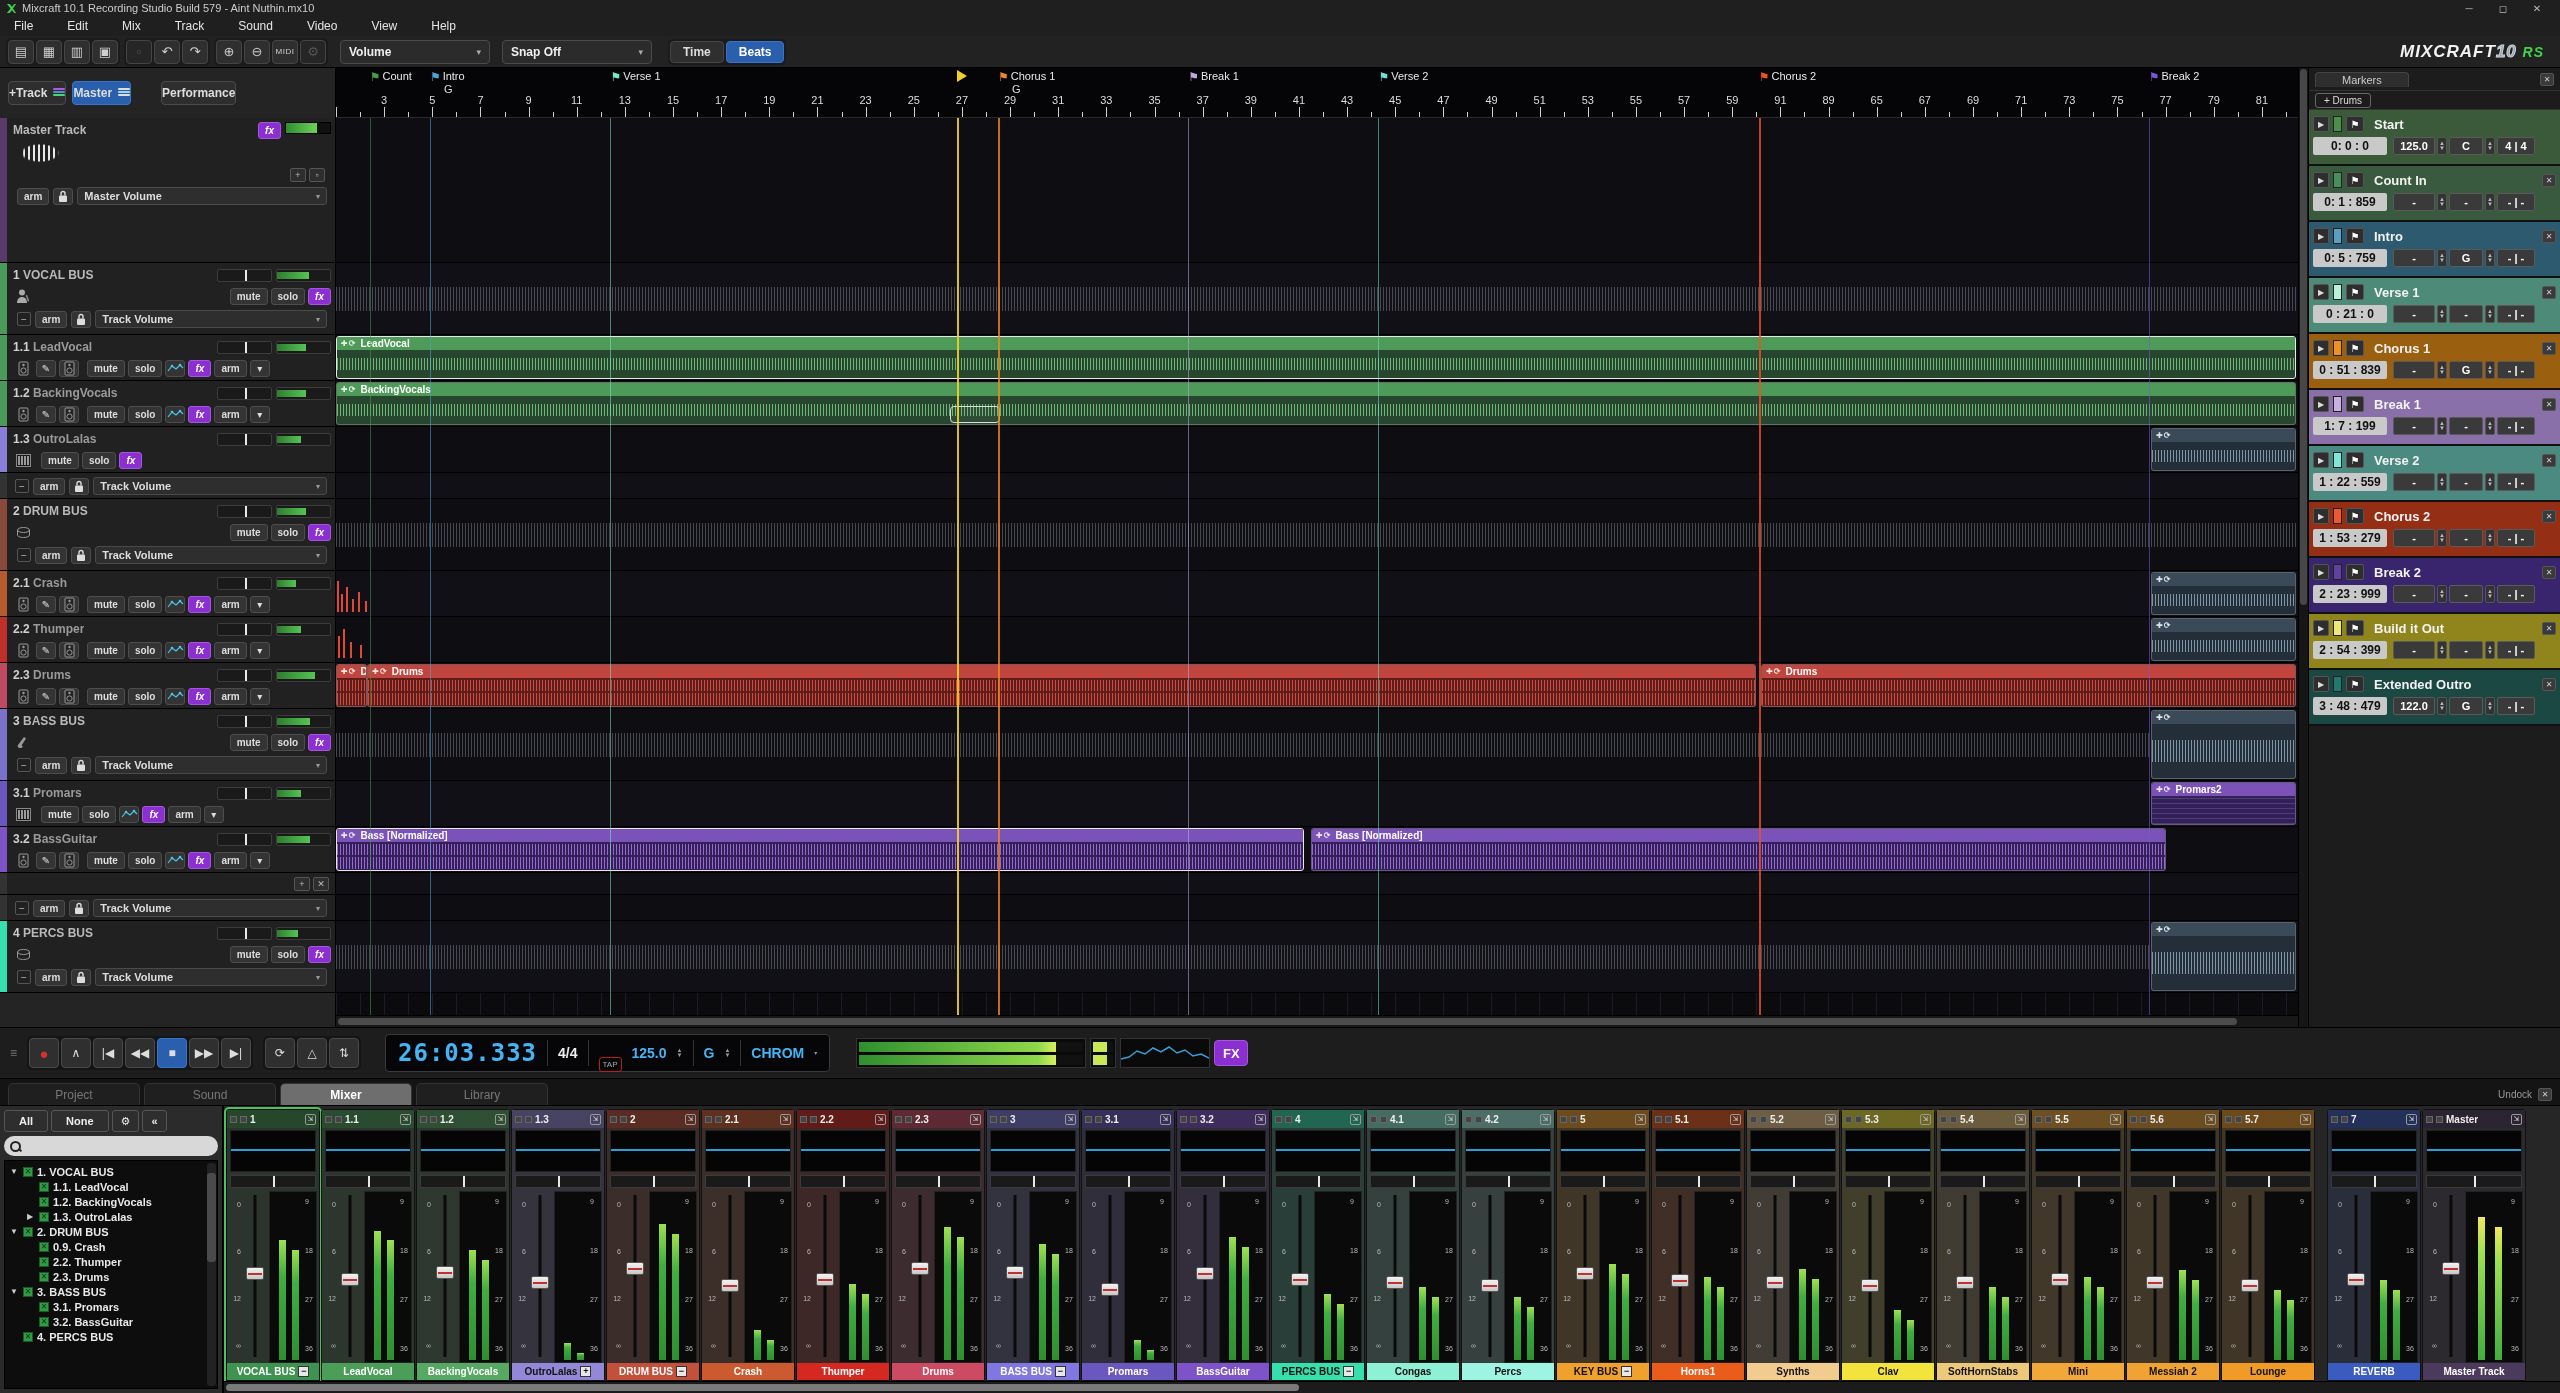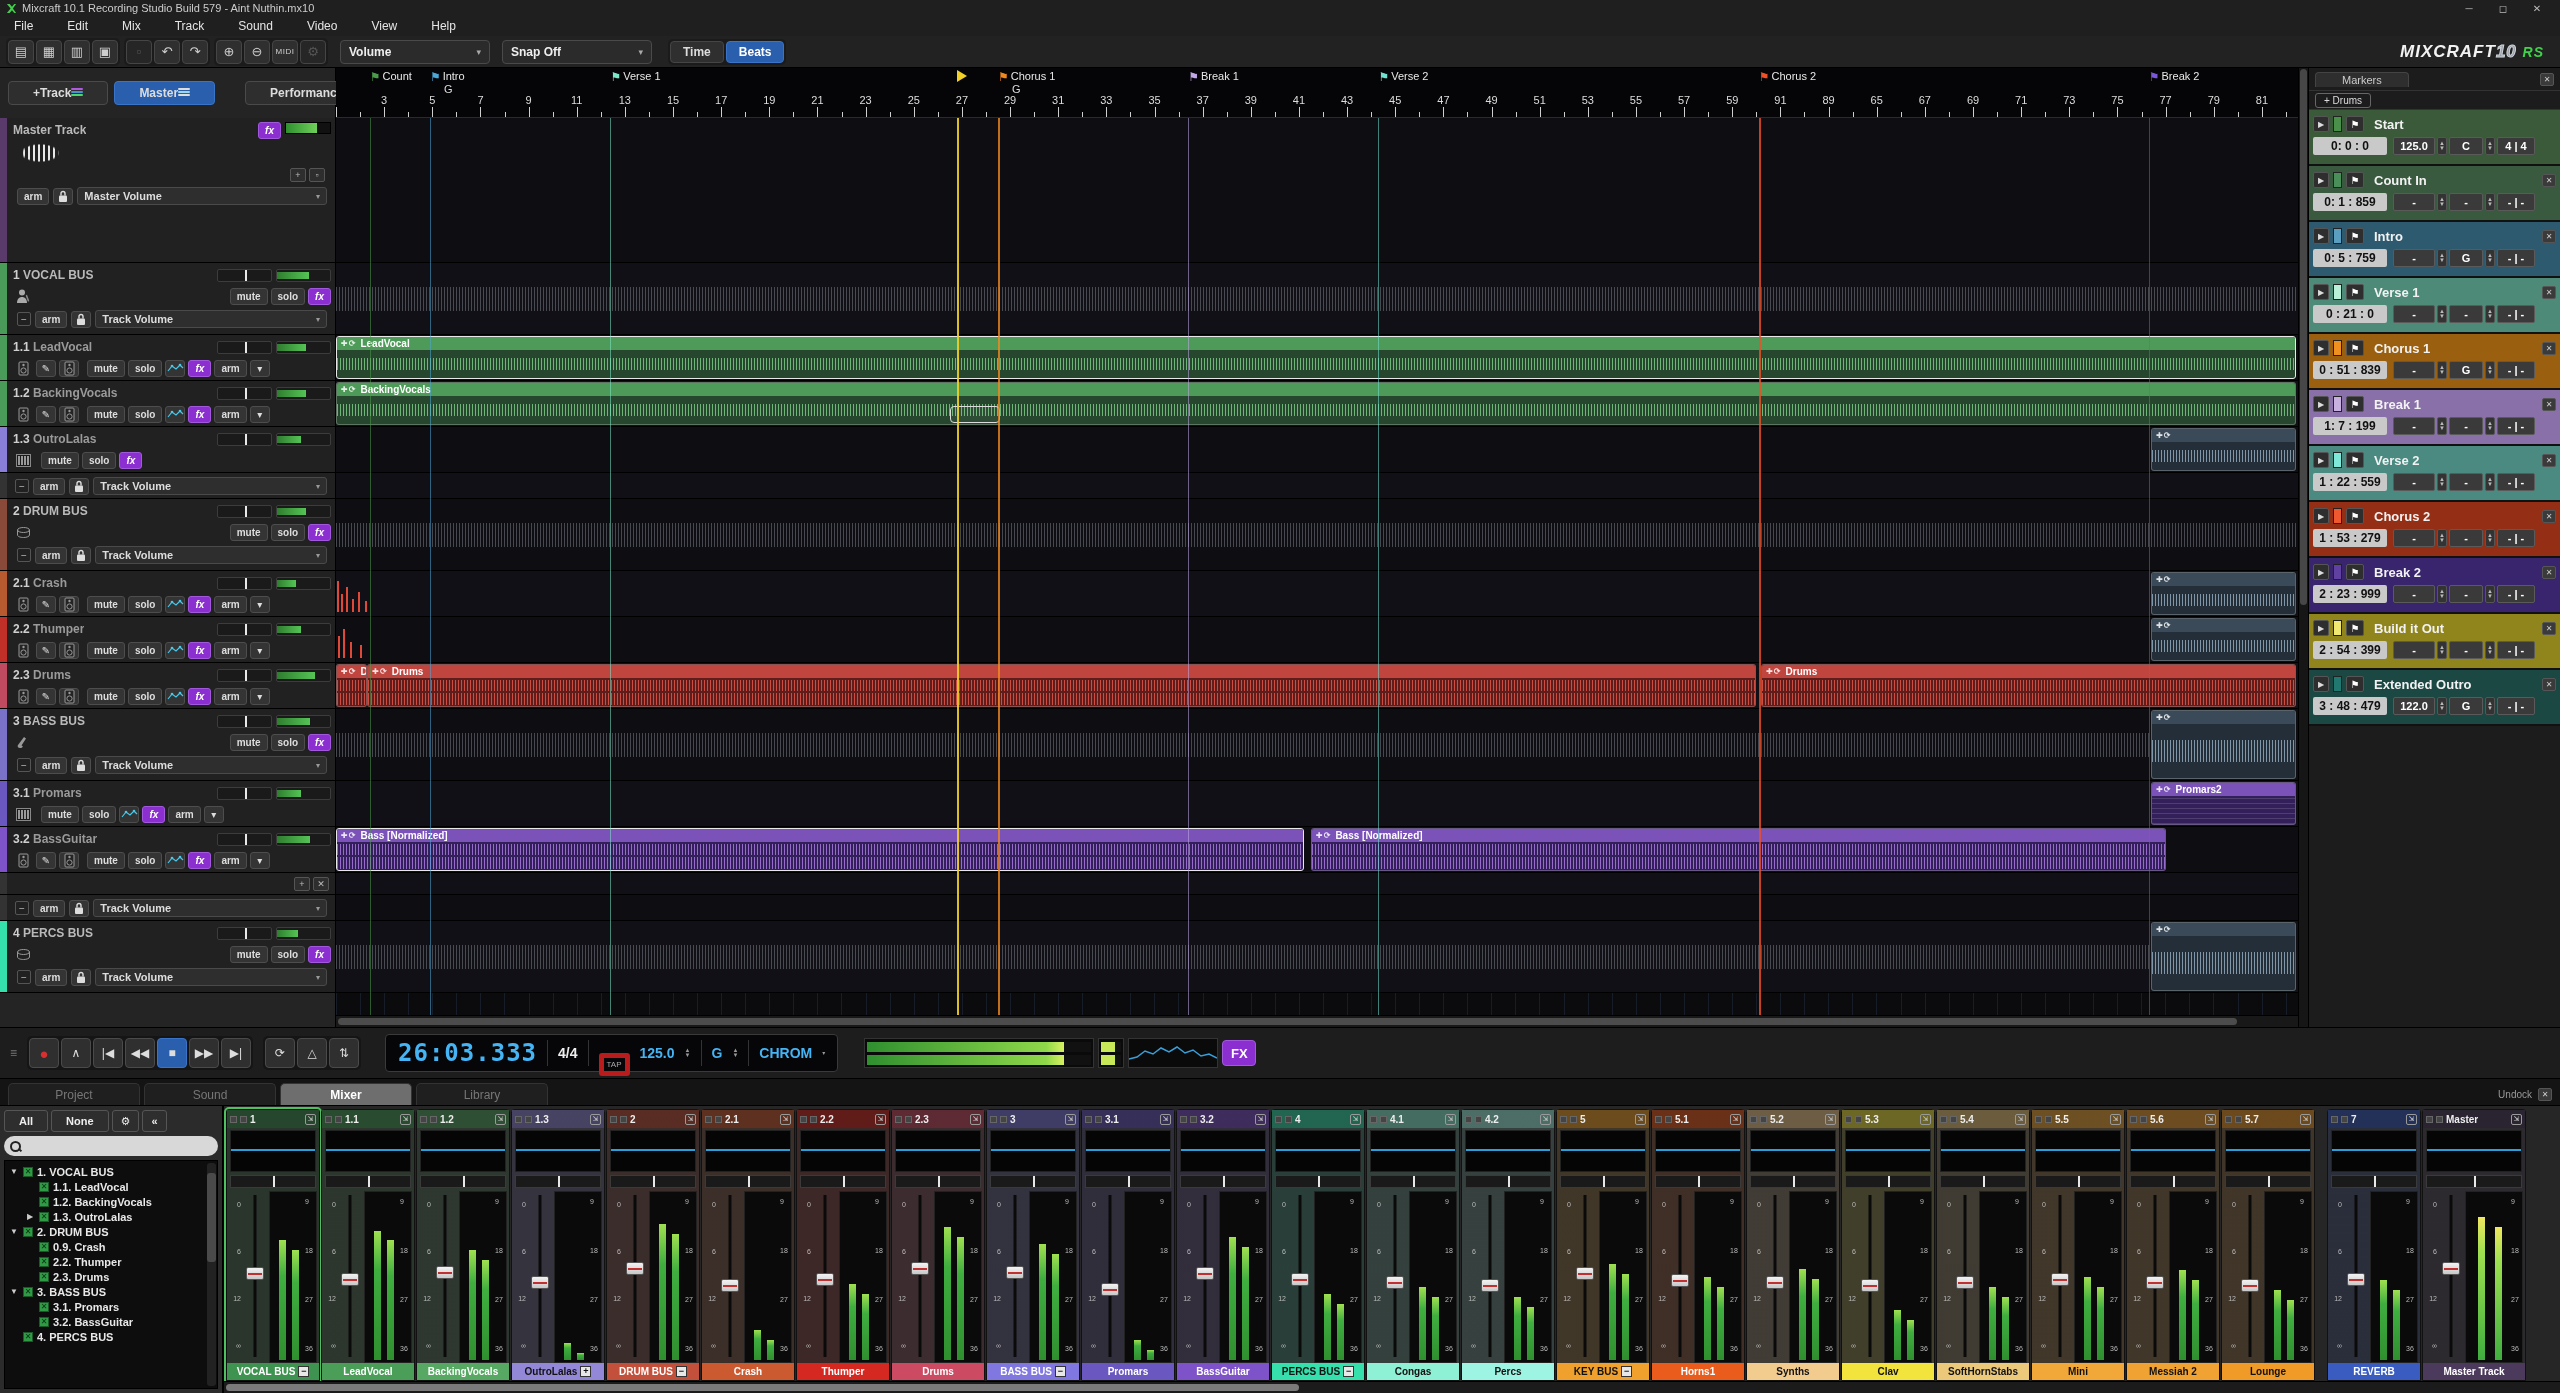--- a/index.html
+++ b/index.html
@@ -24,21 +24,21 @@
   .modebtn { height:22px; padding:0 12px; border-radius:4px; background:#2f2f2f; border:1px solid #454545; font-size:12px; font-weight:bold; color:#ddd; display:flex; align-items:center; }
   .modebtn.active { background:#2a5fad; border-color:#3a74c8; color:#fff; }
   #brand { margin-left:auto; font-style:italic; font-weight:bold; letter-spacing:1px; font-size:17px; color:#f2f2f2; padding-right:10px; }
   #brand .v10 { color:#9aa0a8; -webkit-text-stroke:1px #cfd4da; }
   #brand .rs { color:#3fd24a; font-size:14px; }
 
   
   #main { flex:1 1 auto; display:flex; min-height:0; }
   #left-panel { width:336px; flex:0 0 auto; background:#242424; display:flex; flex-direction:column; border-right:1px solid #000; }
   #lp-header { height:50px; display:flex; align-items:center; gap:6px; padding:0 8px; }
-  .lph-btn { height:24px; display:flex; align-items:center; gap:0; padding:0 24px; background:#2e2e2e; border:1px solid #4a4a4a; border-radius:4px; font-size:12px; font-weight:bold;justify-content:flex-end; }
+  .lph-btn { height:24px; display:flex; align-items:center; gap:6px; padding:0 0; background:#2e2e2e; border:1px solid #4a4a4a; border-radius:4px; font-size:12px; font-weight:bold;justify-content:flex-end; }
   .lph-btn.blue { background:#2a5fad; border-color:#3a74c8; }
   .stackicon { width:12px; height:10px; display:flex; flex-direction:column; gap:1px; }
   .stackicon i { height:2px; border-radius:1px; }
   #track-rows { flex:1 1 auto; overflow:hidden; }
   .trow { position:relative; border-bottom:1px solid #000; background:#212121; display:flex; }
   .edge { width:7px; flex:0 0 auto; }
   .trbody { flex:1; padding:2px 4px 2px 6px; min-width:0; }
   .tr-line1 { display:flex; align-items:center; gap:6px; height:20px; }
   .tname { font-size:12px; color:#b9b9b9; font-weight:bold; white-space:nowrap; overflow:hidden; }
   .tname .tnum { color:#cfcfcf; }
@@ -116,21 +116,21 @@
   #transport { height:52px; flex:0 0 auto; background:#1d1d1d; border-top:1px solid #000; border-bottom:1px solid #000; display:flex; align-items:center; gap:10px; padding:0 10px; }
   #grip { color:#777; font-size:12px; }
   .tpgroup { display:flex; gap:2px; background:#151515; padding:2px; border-radius:5px; }
   .tpbtn { width:30px; height:30px; background:#2f2f2f; border:1px solid #4a4a4a; border-radius:4px; color:#ddd; font-size:12px; display:flex; align-items:center; justify-content:center; white-space:nowrap; }
   .tpbtn.rec { color:#d83030; font-size:15px; }
   .tpbtn.stop { background:#2a5fad; border-color:#3a74c8; }
   #tdisplay { height:38px; background:#060608; border:1px solid #3a3a3a; border-radius:4px; display:flex; align-items:center; padding:0 12px; gap:10px; margin-left:14px; }
   #ttime { font-family:"DejaVu Sans Mono",monospace; font-size:24px; font-weight:bold; color:#45b4f5; letter-spacing:1px; }
   .tsep { width:1px; height:26px; background:#333; }
   #tsig { font-size:14px; font-weight:bold; color:#eee; }
-  #ttap { font-size:8px; color:#aaa; border:5px solid #b91c1c; border-radius:3px; padding:2px 3px;margin-top:22px; }
+  #ttap { font-size:8px; color:#aaa; border:1px solid #b91c1c; border-radius:3px; padding:2px 3px;margin-top:22px; }
   .tblue { font-size:14px; font-weight:bold; color:#45b4f5; }
   .vspin { display:flex; flex-direction:column; font-size:6px; color:#999; line-height:5px; }
   #tmeters { display:flex; align-items:center; gap:4px; margin-left:16px; }
   .mline { width:230px; height:30px; display:flex; flex-direction:column; gap:3px; justify-content:center; background:#0a0a0a; padding:2px; border:1px solid #333; }
   .mline i { height:10px; background:linear-gradient(90deg,#2f8f2f,#8fd84a 80%, #d8f060 88%, #111 88%); position:relative; }
   .mpeak { width:26px; height:30px; background:#0a0a0a; border:1px solid #333; display:flex; flex-direction:column; gap:3px; justify-content:center; padding:2px; }
   .mpeak i { height:10px; background:linear-gradient(90deg,#c8e858 70%, #111 70%); }
   #twave { width:90px; height:30px; background:#0a0a0a; border:1px solid #333; }
   #fxbtn { width:34px; height:26px; background:#8c2fd0; border:1px solid #a258dd; border-radius:4px; color:#fff; font-weight:bold; font-size:13px; display:flex; align-items:center; justify-content:center; }
 

